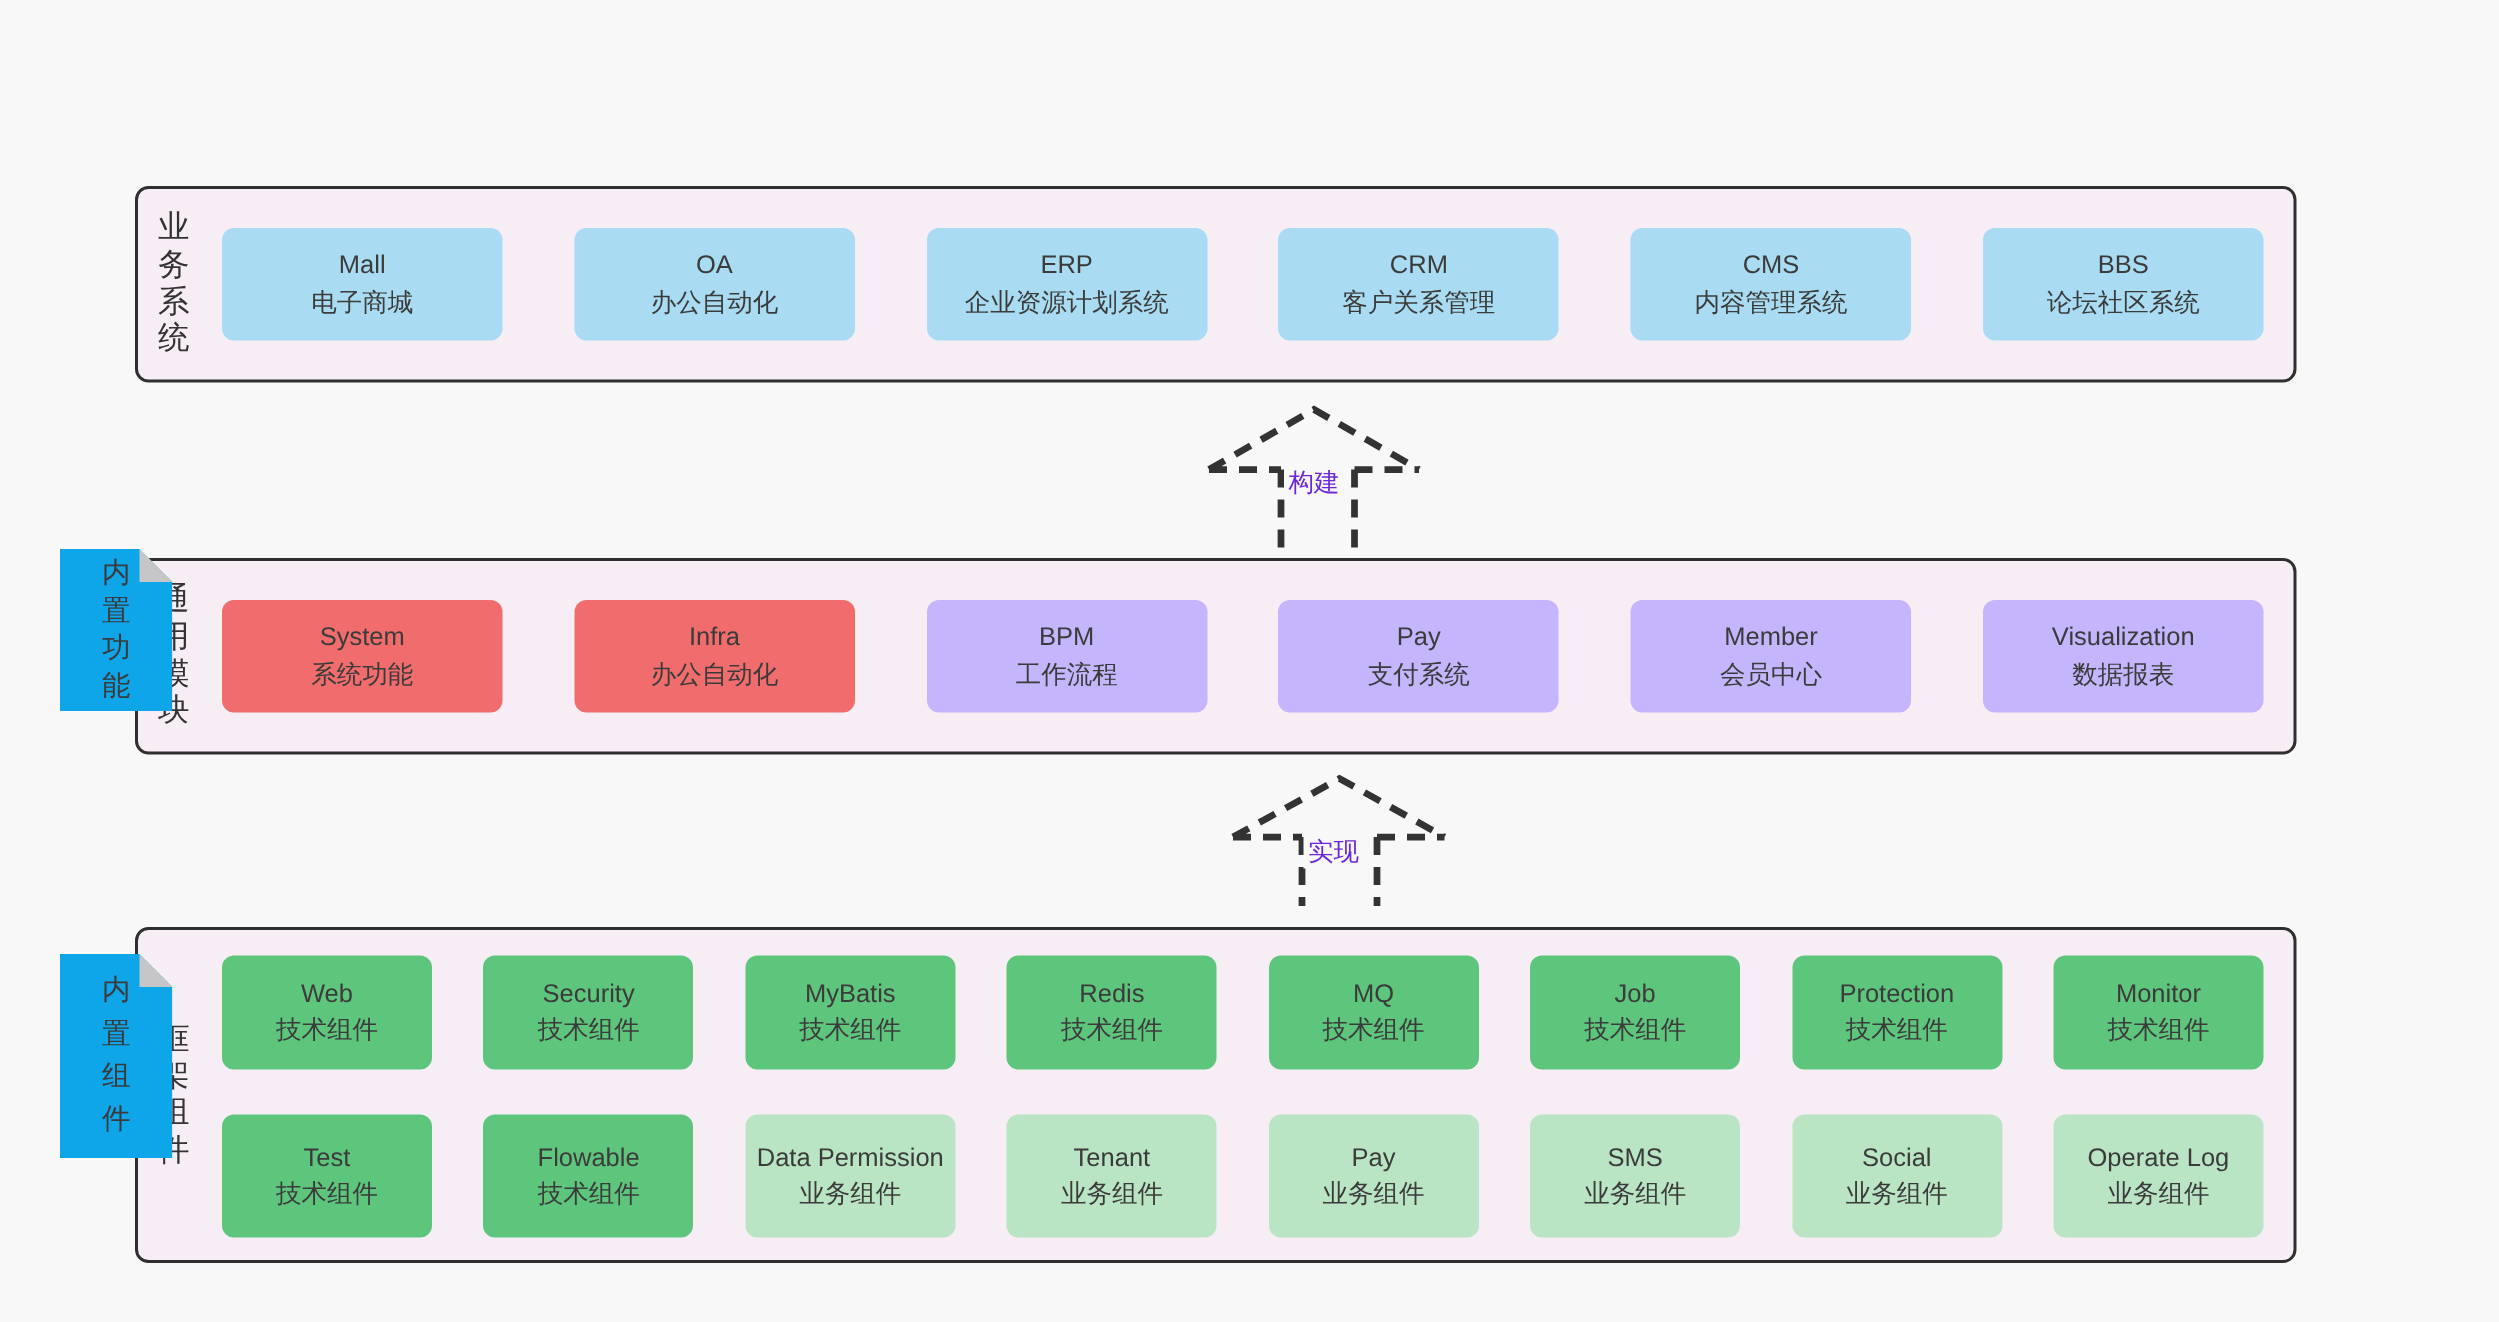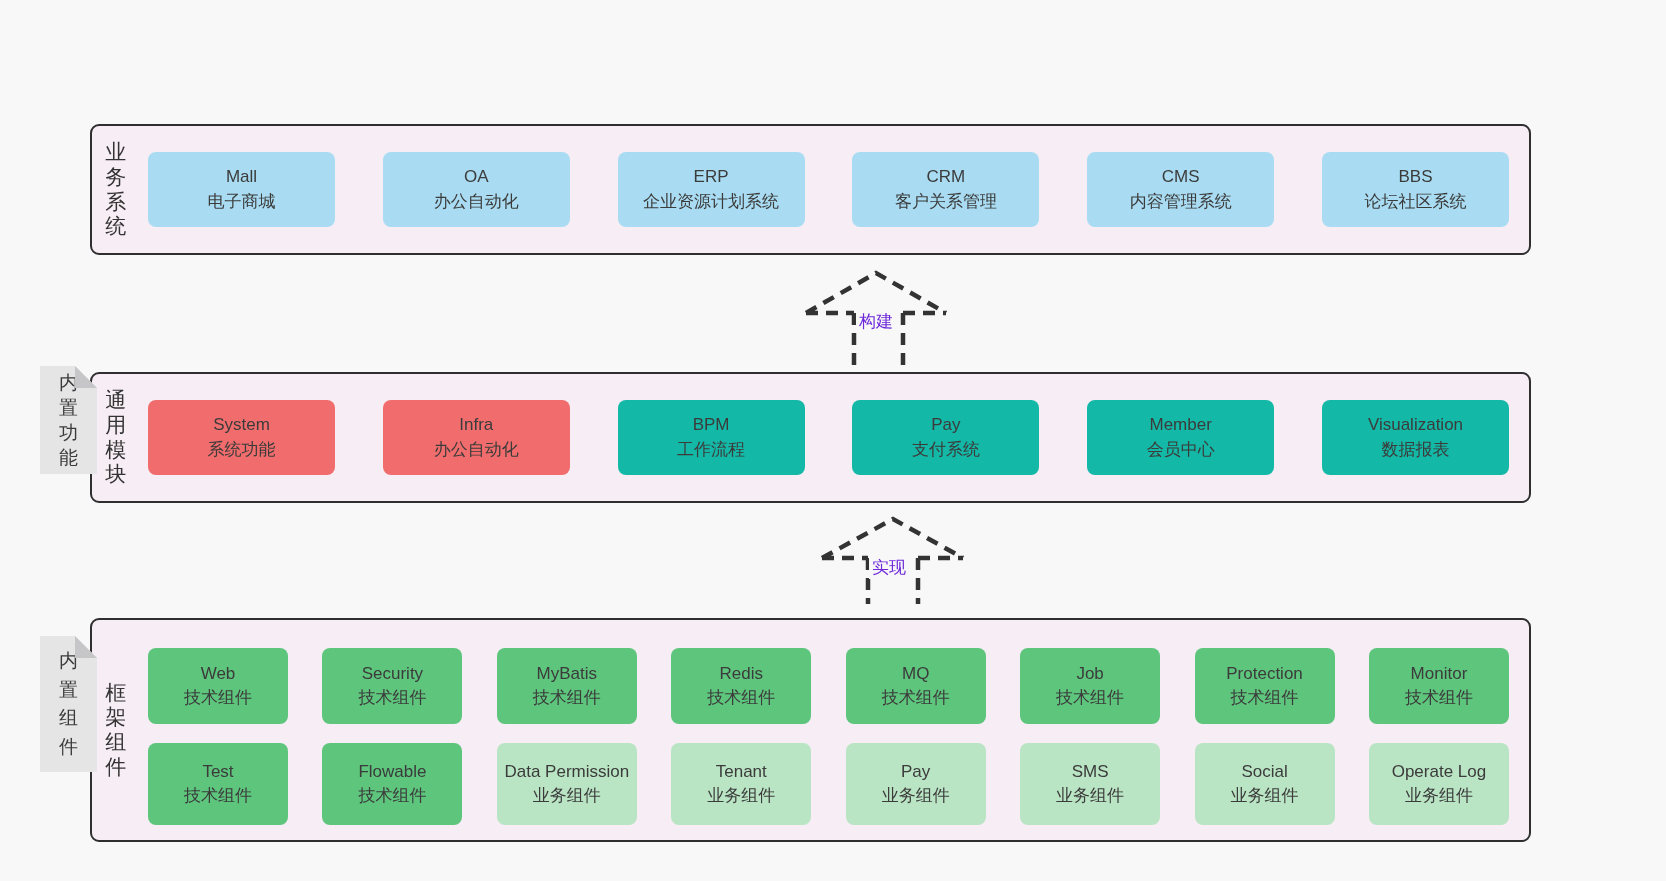--- a/index.html
+++ b/index.html
@@ -12,35 +12,35 @@
   #layer-modules    { top:372px; height:131px; }
   #layer-components { top:618px; height:224px; }
 
   .layer-label { position:absolute; left:12px; top:0; bottom:0; display:flex; align-items:center; }
   .vtext { width:1.12em; font-size:21px; line-height:1.17; color:#333; word-break:break-all; text-align:center; }
 
   
   .row { position:absolute; left:56px; right:20px; display:flex; justify-content:space-between; }
   #layer-business .row   { top:26px; height:75px; }
   #layer-modules .row    { top:26px; height:75px; }
-  #layer-components .row-a { top:28px; height:76px; }
+  #layer-components .row-a { top:17px; height:76px; }
   #layer-components .row-b { top:123px; height:82px; }
   .row-6 .box { width:187px; }
   .row-8 .box { width:140px; }
 
   .box { border-radius:8px; display:flex; flex-direction:column; align-items:center; justify-content:center;
          text-align:left; font-size:17px; line-height:1.42; color:#3b3b3b; box-sizing:border-box; padding:2px 6px; }
   .box.blue        { background:#a9dcf2; }
   .box.red         { background:#f16c6c; }
-  .box.pink        { background:#14b8a6; }
+  .box.pink        { background:#c4b5fd; }
   .box.green       { background:#5ec57d; }
   .box.green-light { background:#bae5c4; }
 
   
-  .note { position:absolute; left:40px; width:57px; background:#e5e5e5; z-index:5;
+  .note { position:absolute; left:40px; width:75px; background:#0ea5e9; z-index:5;
           clip-path: polygon(0 0, calc(100% - 22px) 0, 100% 22px, 100% 100%, 0 100%);
           display:flex; align-items:center; justify-content:center; }
   #note-modules    { top:366px; height:108px; }
   #note-components { top:636px; height:136px; }
   .note .fold { position:absolute; top:0; right:0; width:22px; height:22px;
                 background:linear-gradient(to bottom left, #fafa9d 49.5%, #c6c6c8 50%); }
   .note .vtext { font-size:19px; color:#3a3a3a; }
   #note-modules .vtext    { line-height:1.32; }
   #note-components .vtext { line-height:1.5; }
 

